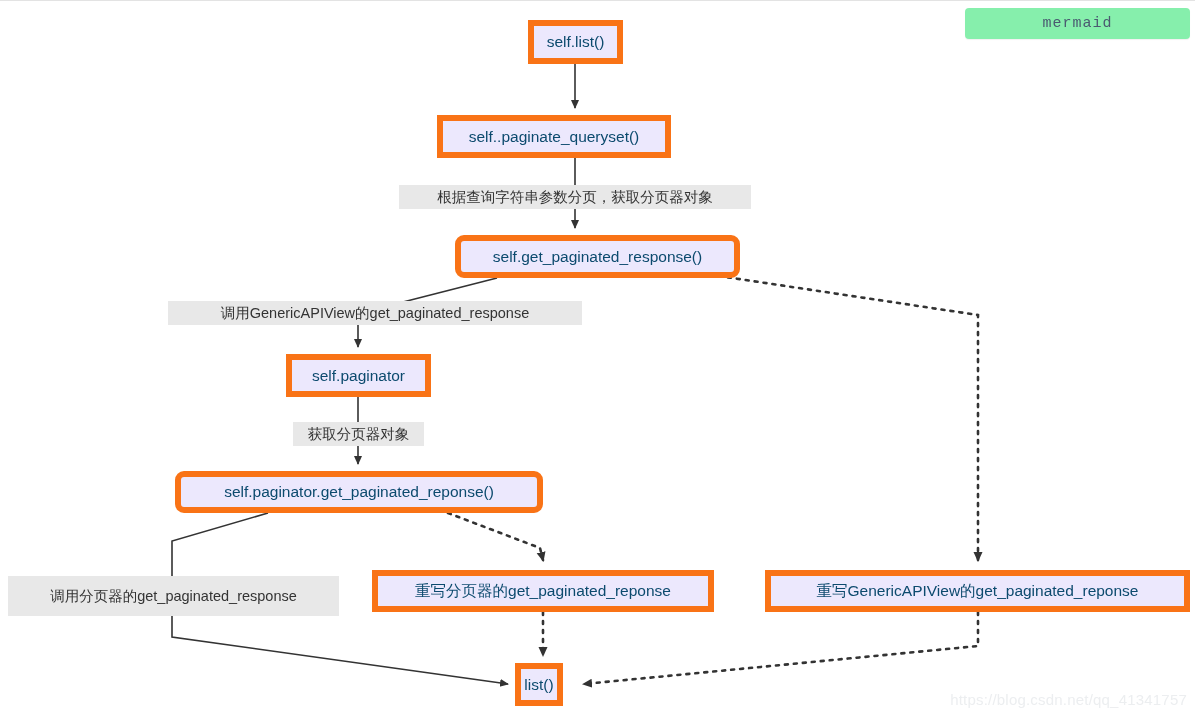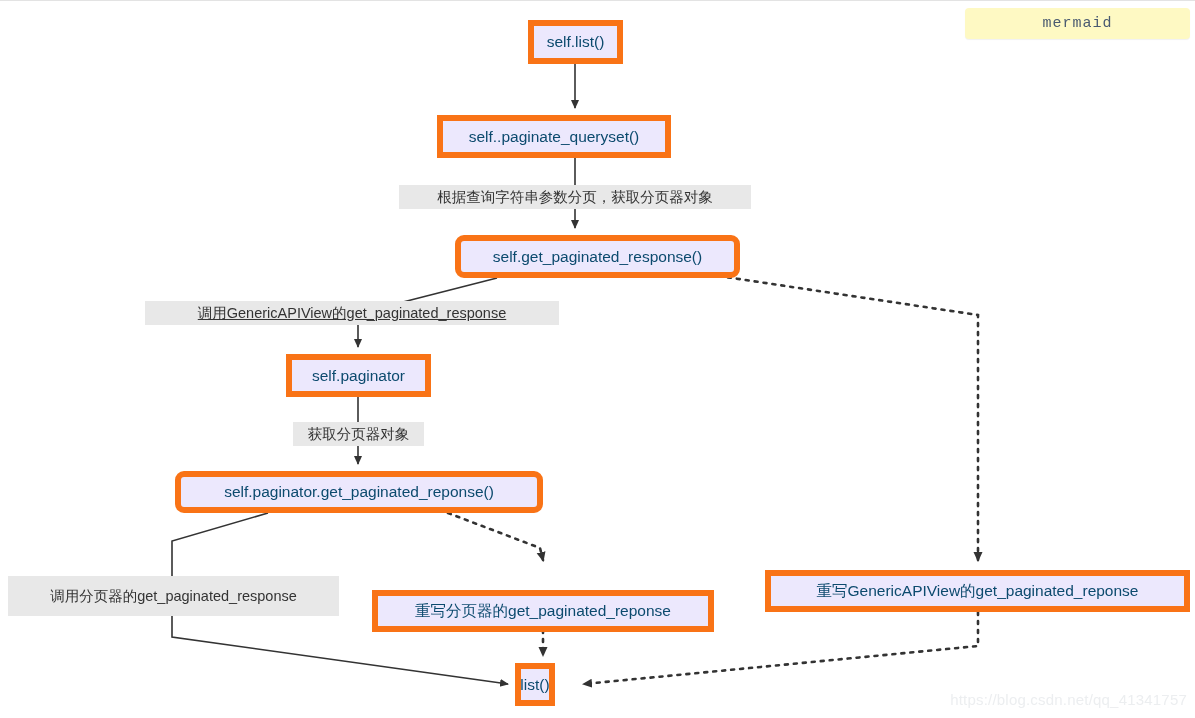--- a/index.html
+++ b/index.html
@@ -26,21 +26,21 @@
     height: 1px;
     background: #e3e3e3;
   }
   
   .mermaid-badge {
     position: absolute;
     left: 965px;
     top: 8px;
     width: 225px;
     height: 31px;
-    background: #fef9c3;
+    background: #86efac;
     border-radius: 4px;
     box-shadow: 0 1px 1px rgba(0,0,0,0.06);
     display: flex;
     align-items: center;
     justify-content: center;
     font-family: "Liberation Mono", "DejaVu Sans Mono", monospace;
     font-size: 15px;
     color: #4a5a70;
     letter-spacing: 1px;
   }
@@ -135,29 +135,29 @@
   <div class="node" style="left:528px; top:20px; width:95px; height:44px;">self.list()</div>
 
   <div class="node" style="left:437px; top:115px; width:234px; height:43px;">self..paginate_queryset()</div>
 
   <div class="node round" style="left:455px; top:235px; width:285px; height:43px;">self.get_paginated_response()</div>
 
   <div class="node" style="left:286px; top:354px; width:145px; height:43px;">self.paginator</div>
 
   <div class="node round" style="left:175px; top:471px; width:368px; height:42px;">self.paginator.get_paginated_reponse()</div>
 
-  <div class="node" style="left:372px; top:570px; width:342px; height:42px;margin-top:20px;">重写分页器的get_paginated_reponse</div>
+  <div class="node" style="left:372px; top:570px; width:342px; height:42px;">重写分页器的get_paginated_reponse</div>
 
   <div class="node" style="left:765px; top:570px; width:425px; height:42px;">重写GenericAPIView的get_paginated_reponse</div>
 
-  <div class="node" style="left:515px; top:663px; width:40px; height:43px;">list()</div>
+  <div class="node" style="left:515px; top:663px; width:48px; height:43px;">list()</div>
 
   <div class="edge-label" style="left:399px; top:185px; width:352px; height:24px;">根据查询字符串参数分页，获取分页器对象</div>
 
-  <div class="edge-label" style="left:145px; top:301px; width:414px; height:24px;text-decoration:underline;">调用GenericAPIView的get_paginated_response</div>
+  <div class="edge-label" style="left:168px; top:301px; width:414px; height:24px;">调用GenericAPIView的get_paginated_response</div>
 
   <div class="edge-label" style="left:293px; top:422px; width:131px; height:24px;">获取分页器对象</div>
 
   <div class="edge-label" style="left:8px; top:576px; width:331px; height:40px;">调用分页器的get_paginated_response</div>
 
   <div class="watermark">https://blog.csdn.net/qq_41341757</div>
 
 </div>
 
 </body></html>

